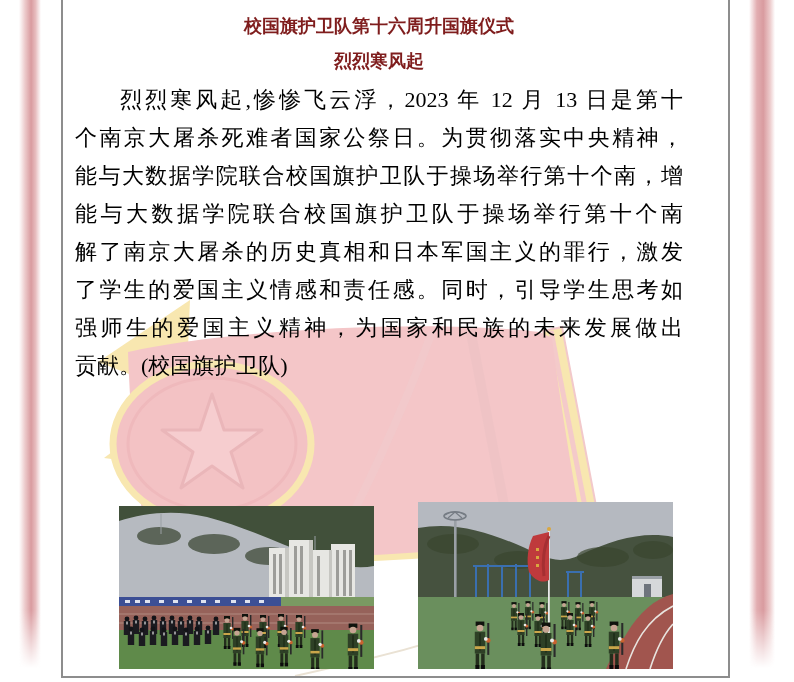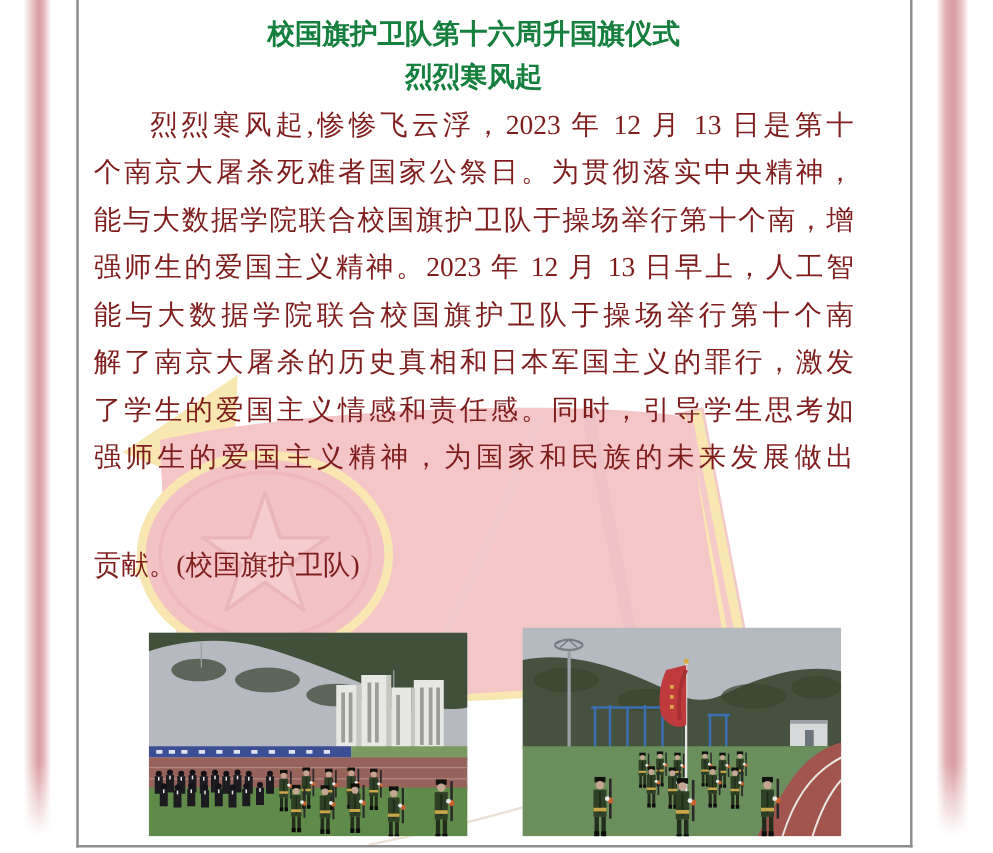--- a/index.html
+++ b/index.html
@@ -13,26 +13,26 @@
     background:linear-gradient(90deg,rgba(240,214,215,0) 0%,#ecc9ca 28%,#d99b9f 55%,#e7bcbe 75%,rgba(231,188,190,0) 100%);}
   .stripe-right{left:749px;width:26px;
     background:linear-gradient(90deg,rgba(240,214,215,0) 0%,#e2aeb1 30%,#d99b9f 55%,#ecc9ca 80%,rgba(236,201,202,0) 100%);}
   
   .frame{position:absolute;left:61px;top:-4px;width:669px;height:682px;box-sizing:border-box;
     border-left:2px solid #8d8d8d;border-right:2px solid #8d8d8d;border-bottom:2px solid #8d8d8d;
     pointer-events:none;z-index:1;}
   .watermark{position:absolute;left:0;top:0;z-index:0;pointer-events:none;}
   .content{position:absolute;left:75px;top:0;width:608px;z-index:2;}
   .doc-title{margin:9px 0 0 0;font-family:"Liberation Sans","DejaVu Sans",sans-serif;
-    font-weight:700;font-size:22px;color:#15803d;}
+    font-weight:700;font-size:18px;color:#7f1d1d;}
   .t-line{line-height:35px;text-align:center;}
-  .body-text{margin-top:2px;font-size:22px;color:#7f1d1d;}
+  .body-text{margin-top:2px;font-size:22px;color:#000000;}
   .b-line{line-height:38px;height:38px;text-align:justify;text-align-last:justify;white-space:nowrap;}
   .b-line.first{text-indent:45px;}
-  .b-line.last{text-align-last:left;margin-top:48px;}
+  .b-line.last{text-align-last:left;}
   .photo{position:absolute;z-index:2;display:block;}
   .photo-1{left:119px;top:506px;}
   .photo-2{left:418px;top:502px;}
 </style>
 </head>
 <body>
 
 <div class="page">
 
   <div class="stripe stripe-left"></div>
@@ -63,21 +63,20 @@
 
   <div class="content">
     <h1 class="doc-title">
       <div class="t-line">校国旗护卫队第十六周升国旗仪式</div>
       <div class="t-line">烈烈寒风起</div>
     </h1>
     <div class="body-text">
       <div class="b-line first">烈烈寒风起,惨惨飞云浮，2023 年 12 月 13 日是第十</div>
       <div class="b-line">个南京大屠杀死难者国家公祭日。为贯彻落实中央精神，</div>
       <div class="b-line">能与大数据学院联合校国旗护卫队于操场举行第十个南，增</div>
-      <div class="b-line">强师生的爱国主义精神。2023 年 12 月 13 日早上，人工智</div>
       <div class="b-line">能与大数据学院联合校国旗护卫队于操场举行第十个南</div>
       <div class="b-line">解了南京大屠杀的历史真相和日本军国主义的罪行，激发</div>
       <div class="b-line">了学生的爱国主义情感和责任感。同时，引导学生思考如</div>
       <div class="b-line">强师生的爱国主义精神，为国家和民族的未来发展做出</div>
       <div class="b-line last">贡献。(校国旗护卫队)</div>
     </div>
   </div>
 
   <svg class="photo photo-1" width="255" height="163" viewBox="0 0 255 163">
     <rect x="0" y="0" width="255" height="163" fill="#b6bac0"></rect>

